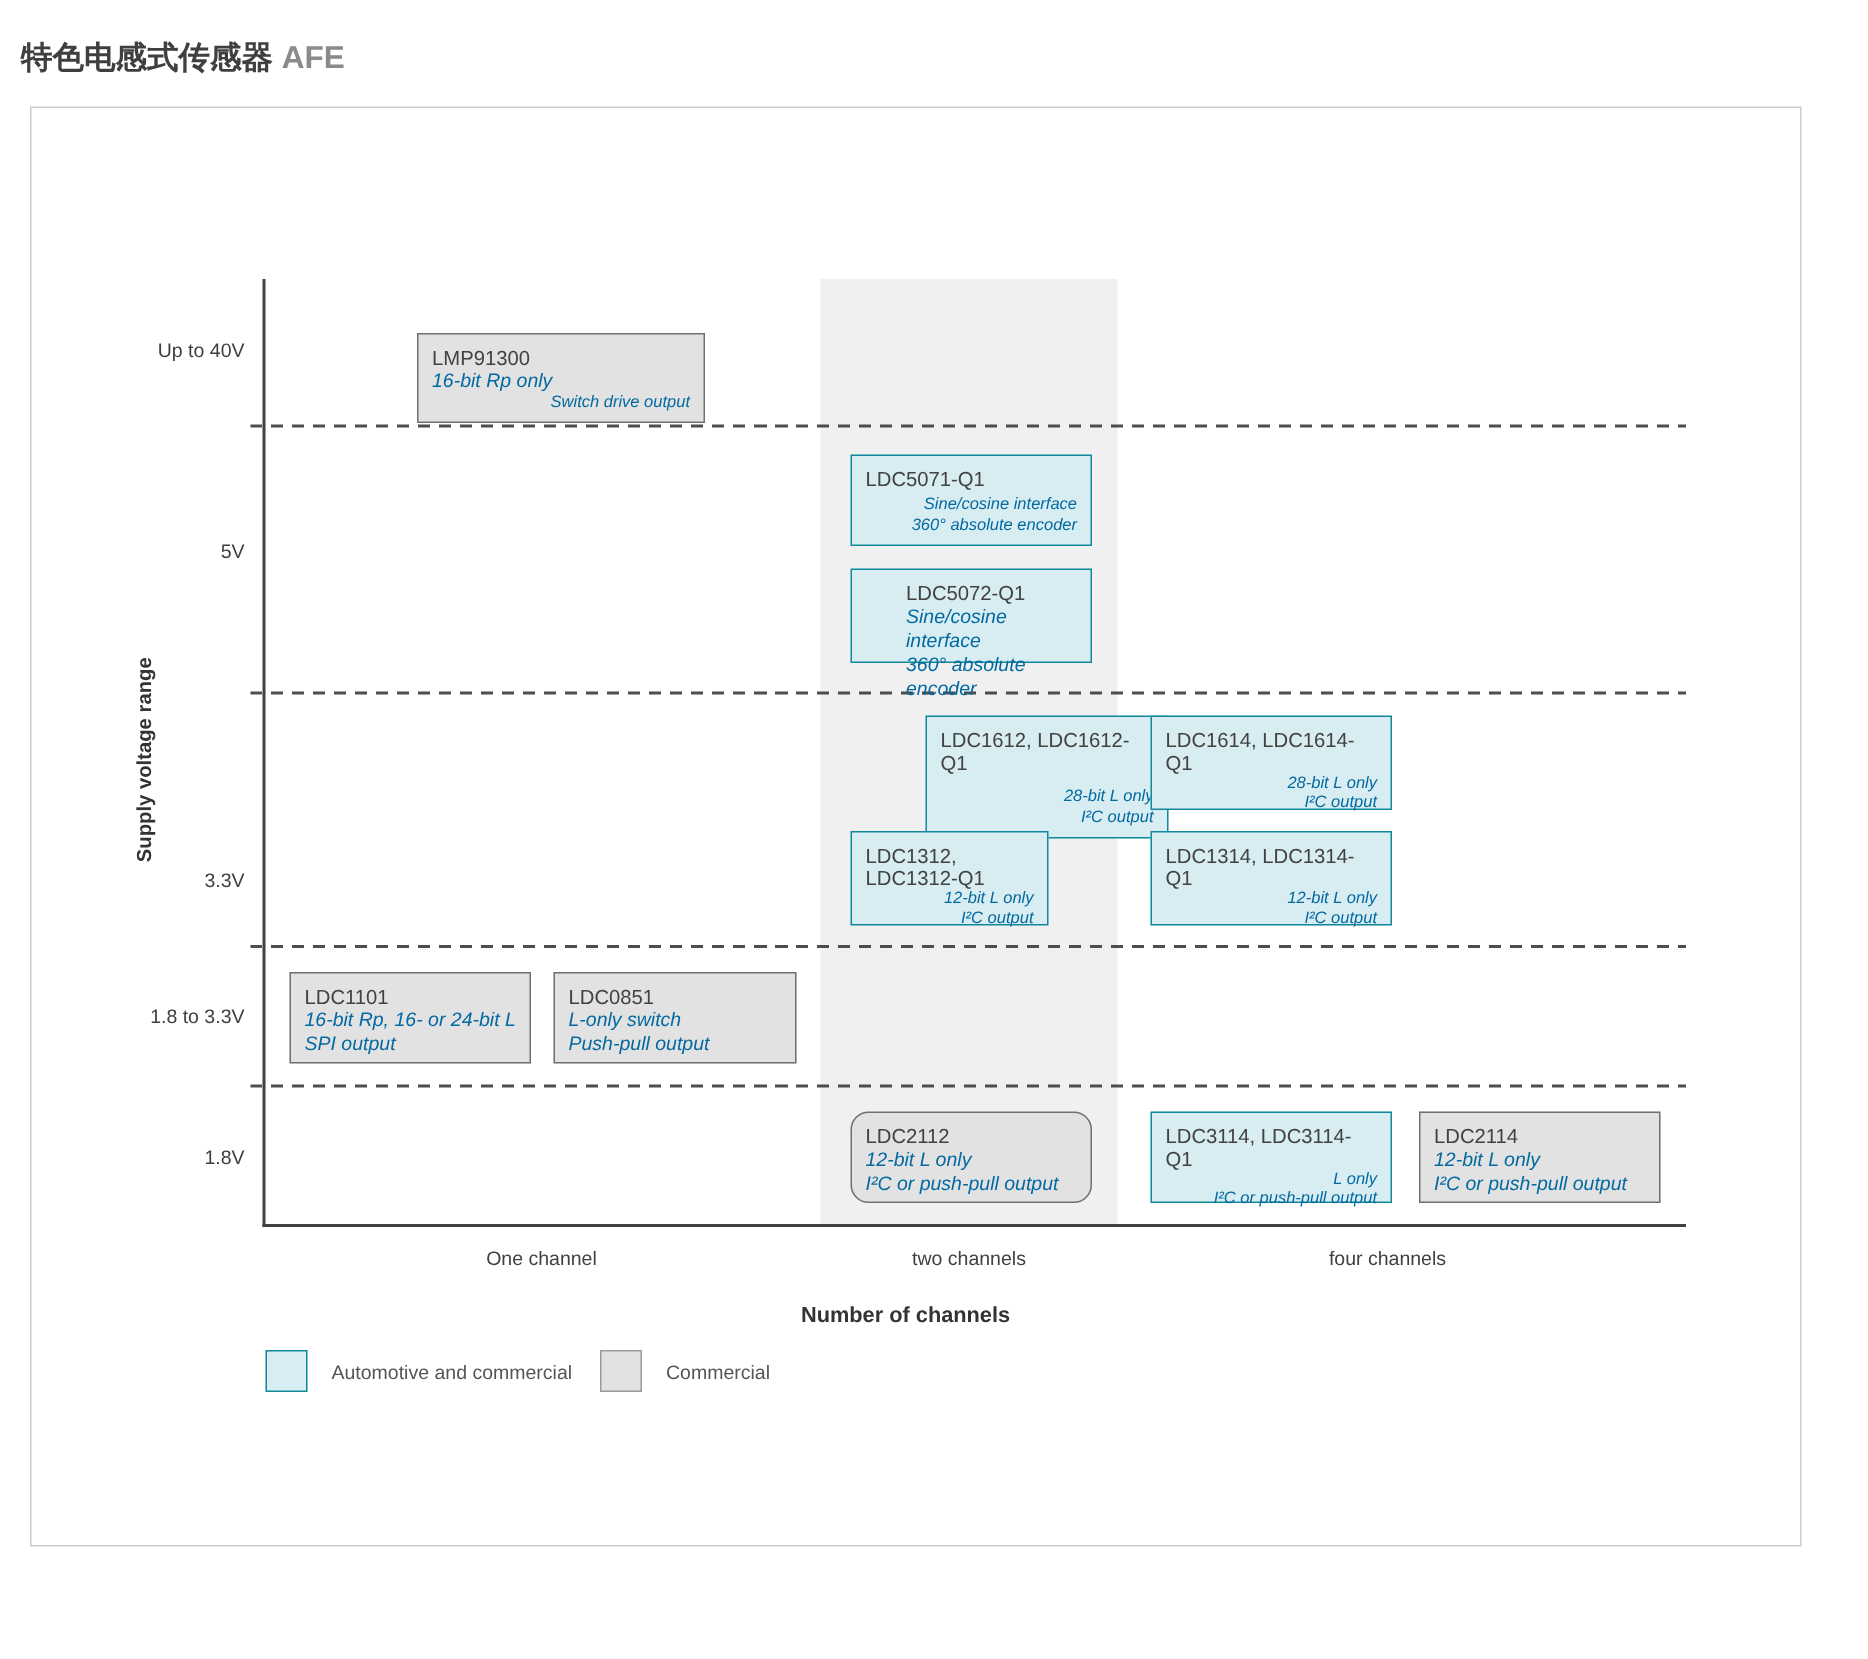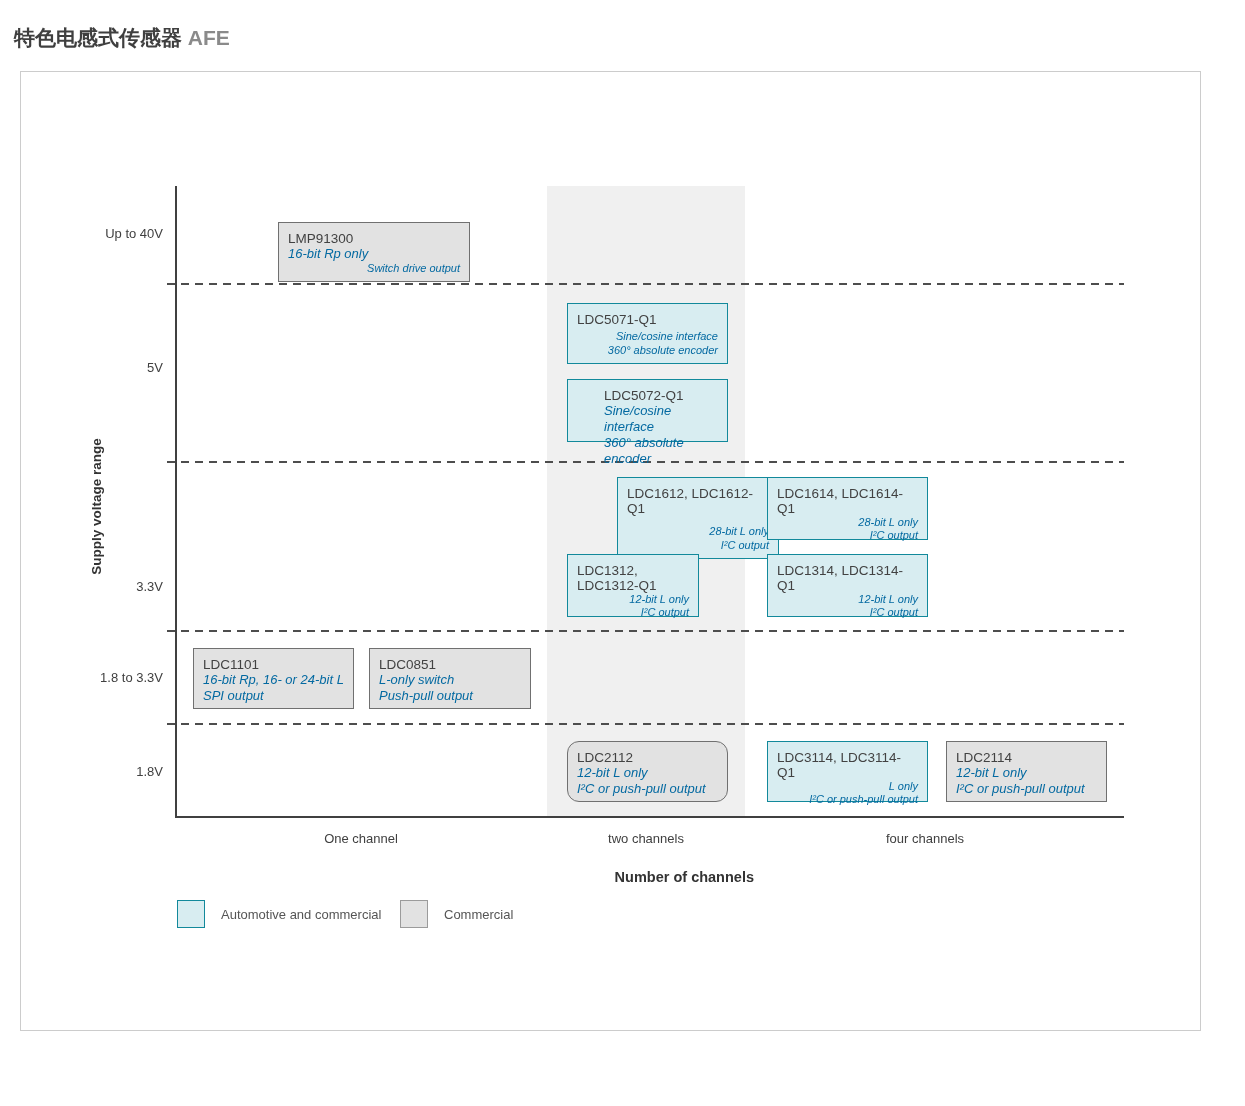--- a/index.html
+++ b/index.html
@@ -20,21 +20,21 @@
 
   .dash-line { position:absolute; left:166px; width:957px; height:2px;
     background:repeating-linear-gradient(90deg,#4d4d4d 0 8px,transparent 8px 14px); }
 
   .y-label { position:absolute; left:42px; width:120px; text-align:right;
     font-size:13px; color:#404040; }
   .y-axis-title { position:absolute; left:-57px; top:495px; width:200px; text-align:center;
     transform:rotate(-90deg); transform-origin:center; font-size:13.5px; font-weight:700; color:#333; }
 
   .x-label { position:absolute; width:220px; text-align:center; top:830px; font-size:13px; color:#404040; }
-  .x-axis-title { position:absolute; left:533px; top:868px; width:220px; text-align:right;
+  .x-axis-title { position:absolute; left:533px; top:868px; width:220px; text-align:left;
     font-size:14.5px; font-weight:700; color:#333; }
 
   .box { position:absolute; border:1.5px solid #707070; background:#e2e2e2;
     padding:8px 9px 6px 9px; display:flex; flex-direction:column; justify-content:space-between;
     cursor:pointer; }
   .box.blue { background:#d8edf1; border-color:#12899b; }
   .box .t { font-size:13.5px; color:#424242; }
   .box .d { line-height:1.22; color:#0369a1;font-style:italic; }
   .box .d.sm { font-size:11px;text-align:right; }
   .box .d.lg { font-size:13px; }

